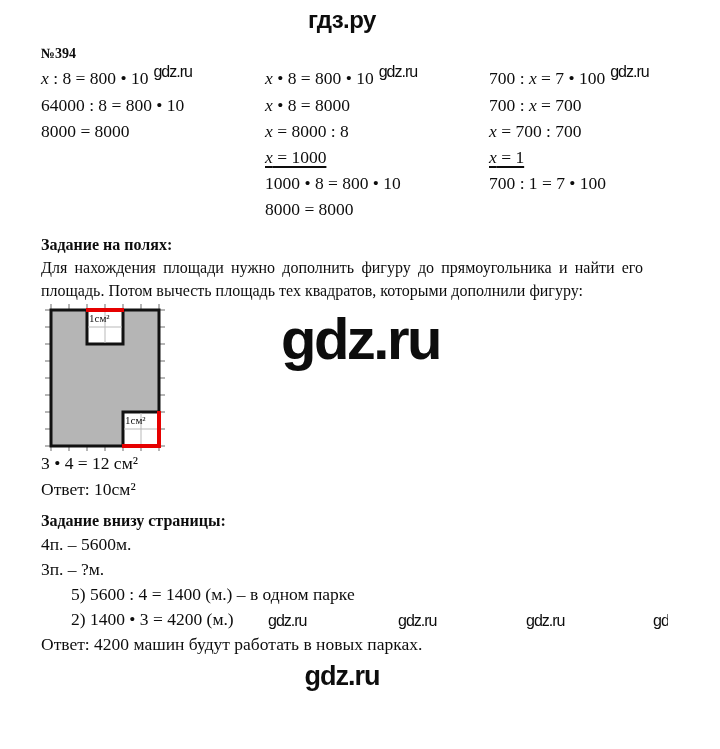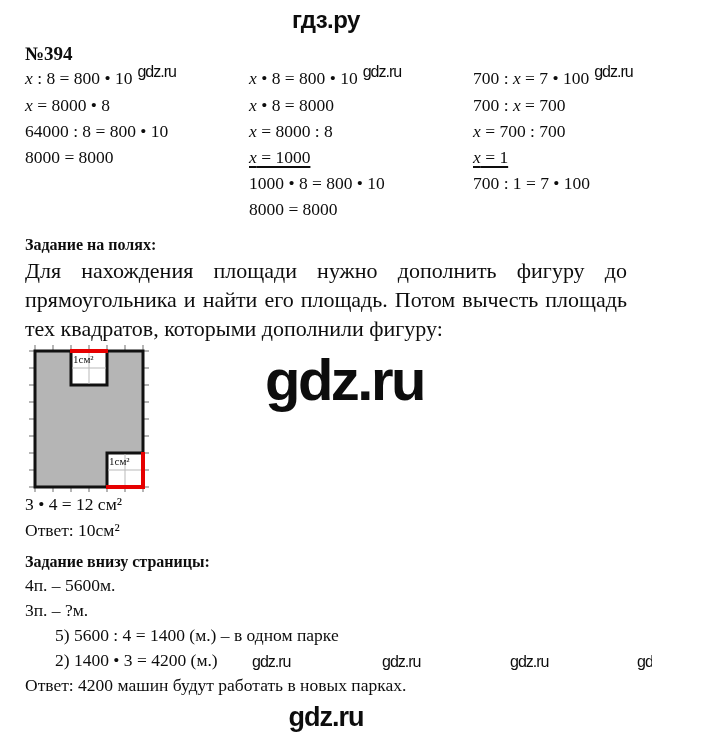--- a/index.html
+++ b/index.html
@@ -3,20 +3,21 @@
 <meta charset="utf-8">
 <style>
   html,body{margin:0;padding:0;background:#fff;}
   .page{
     position:relative;
     width:652px;height:749px;
     overflow:hidden;
     background:#fff;
     color:#0d0d0d;
     font-family:"Liberation Serif", serif;
+    margin-left:16px;
   }
   
   .logo-top{
     padding-top:7px;
     text-align:center;
     font-family:"Liberation Sans", sans-serif;
     font-weight:700;
     font-size:24px;line-height:26px;
     letter-spacing:-0.5px;
   }
@@ -48,39 +49,39 @@
     position:absolute;top:1px;
     font-family:"Liberation Sans", sans-serif;
     font-size:16px;
     letter-spacing:-1px;
   }
   .wm-mid.m1{left:227px}.wm-mid.m2{left:357px}.wm-mid.m3{left:485px}.wm-mid.m4{left:612px}
   
   .content{padding:0 25px;}
   .problem-number{
     margin-top:10px;
-    font-weight:700;font-size:19px;line-height:22px;
+    font-weight:700;font-size:14px;line-height:22px;
   }
   .eq-columns{display:flex;margin-top:0;}
   .eq-col{width:224px;flex:0 0 auto;}
   .eq-col:last-child{width:246px;}
   .eq-row{font-size:17.5px;line-height:26px;white-space:nowrap;}
   .eq-row i{font-family:"Liberation Serif", serif;}
   .underline{
     text-decoration:underline;
     text-underline-offset:3px;
     text-decoration-thickness:1.5px;
   }
   .section-heading{
     font-weight:700;font-size:16px;line-height:22px;
   }
   .h-margin{margin-top:12px;}
   .h-bottom{margin-top:8px;}
   .para{
-    font-size:22px;line-height:29px;
+    font-size:16px;line-height:23px;
     text-align:justify;
   }
   .figure-row{position:relative;height:148px;}
   .figure-svg{position:absolute;left:2px;top:0;}
   .sol-line,.b-line{font-size:17.5px;line-height:26px;}
   .b-line{line-height:25px;}
   .b-line.step{padding-left:30px;position:relative;}
 </style>
 </head>
 <body>
@@ -89,21 +90,20 @@
 
   <div class="logo-top">гдз.ру</div>
 
   <div class="content">
 
     <div class="problem-number">№394</div>
 
     <div class="eq-columns">
         <div class="eq-col">
           <div class="eq-row"><span><i>x</i> : 8 = 800 • 10</span><span class="wm-sup">gdz.ru</span></div>
-          <div class="eq-row"><span><i>x</i> = 8000 • 8</span></div>
           <div class="eq-row"><span>64000 : 8 = 800 • 10</span></div>
           <div class="eq-row"><span>8000 = 8000</span></div>
         </div>
         <div class="eq-col">
           <div class="eq-row"><span><i>x</i> • 8 = 800 • 10</span><span class="wm-sup">gdz.ru</span></div>
           <div class="eq-row"><span><i>x</i> • 8 = 8000</span></div>
           <div class="eq-row"><span><i>x</i> = 8000 : 8</span></div>
           <div class="eq-row"><span class="underline"><i>x</i> = 1000</span></div>
           <div class="eq-row"><span>1000 • 8 = 800 • 10</span></div>
           <div class="eq-row"><span>8000 = 8000</span></div>

